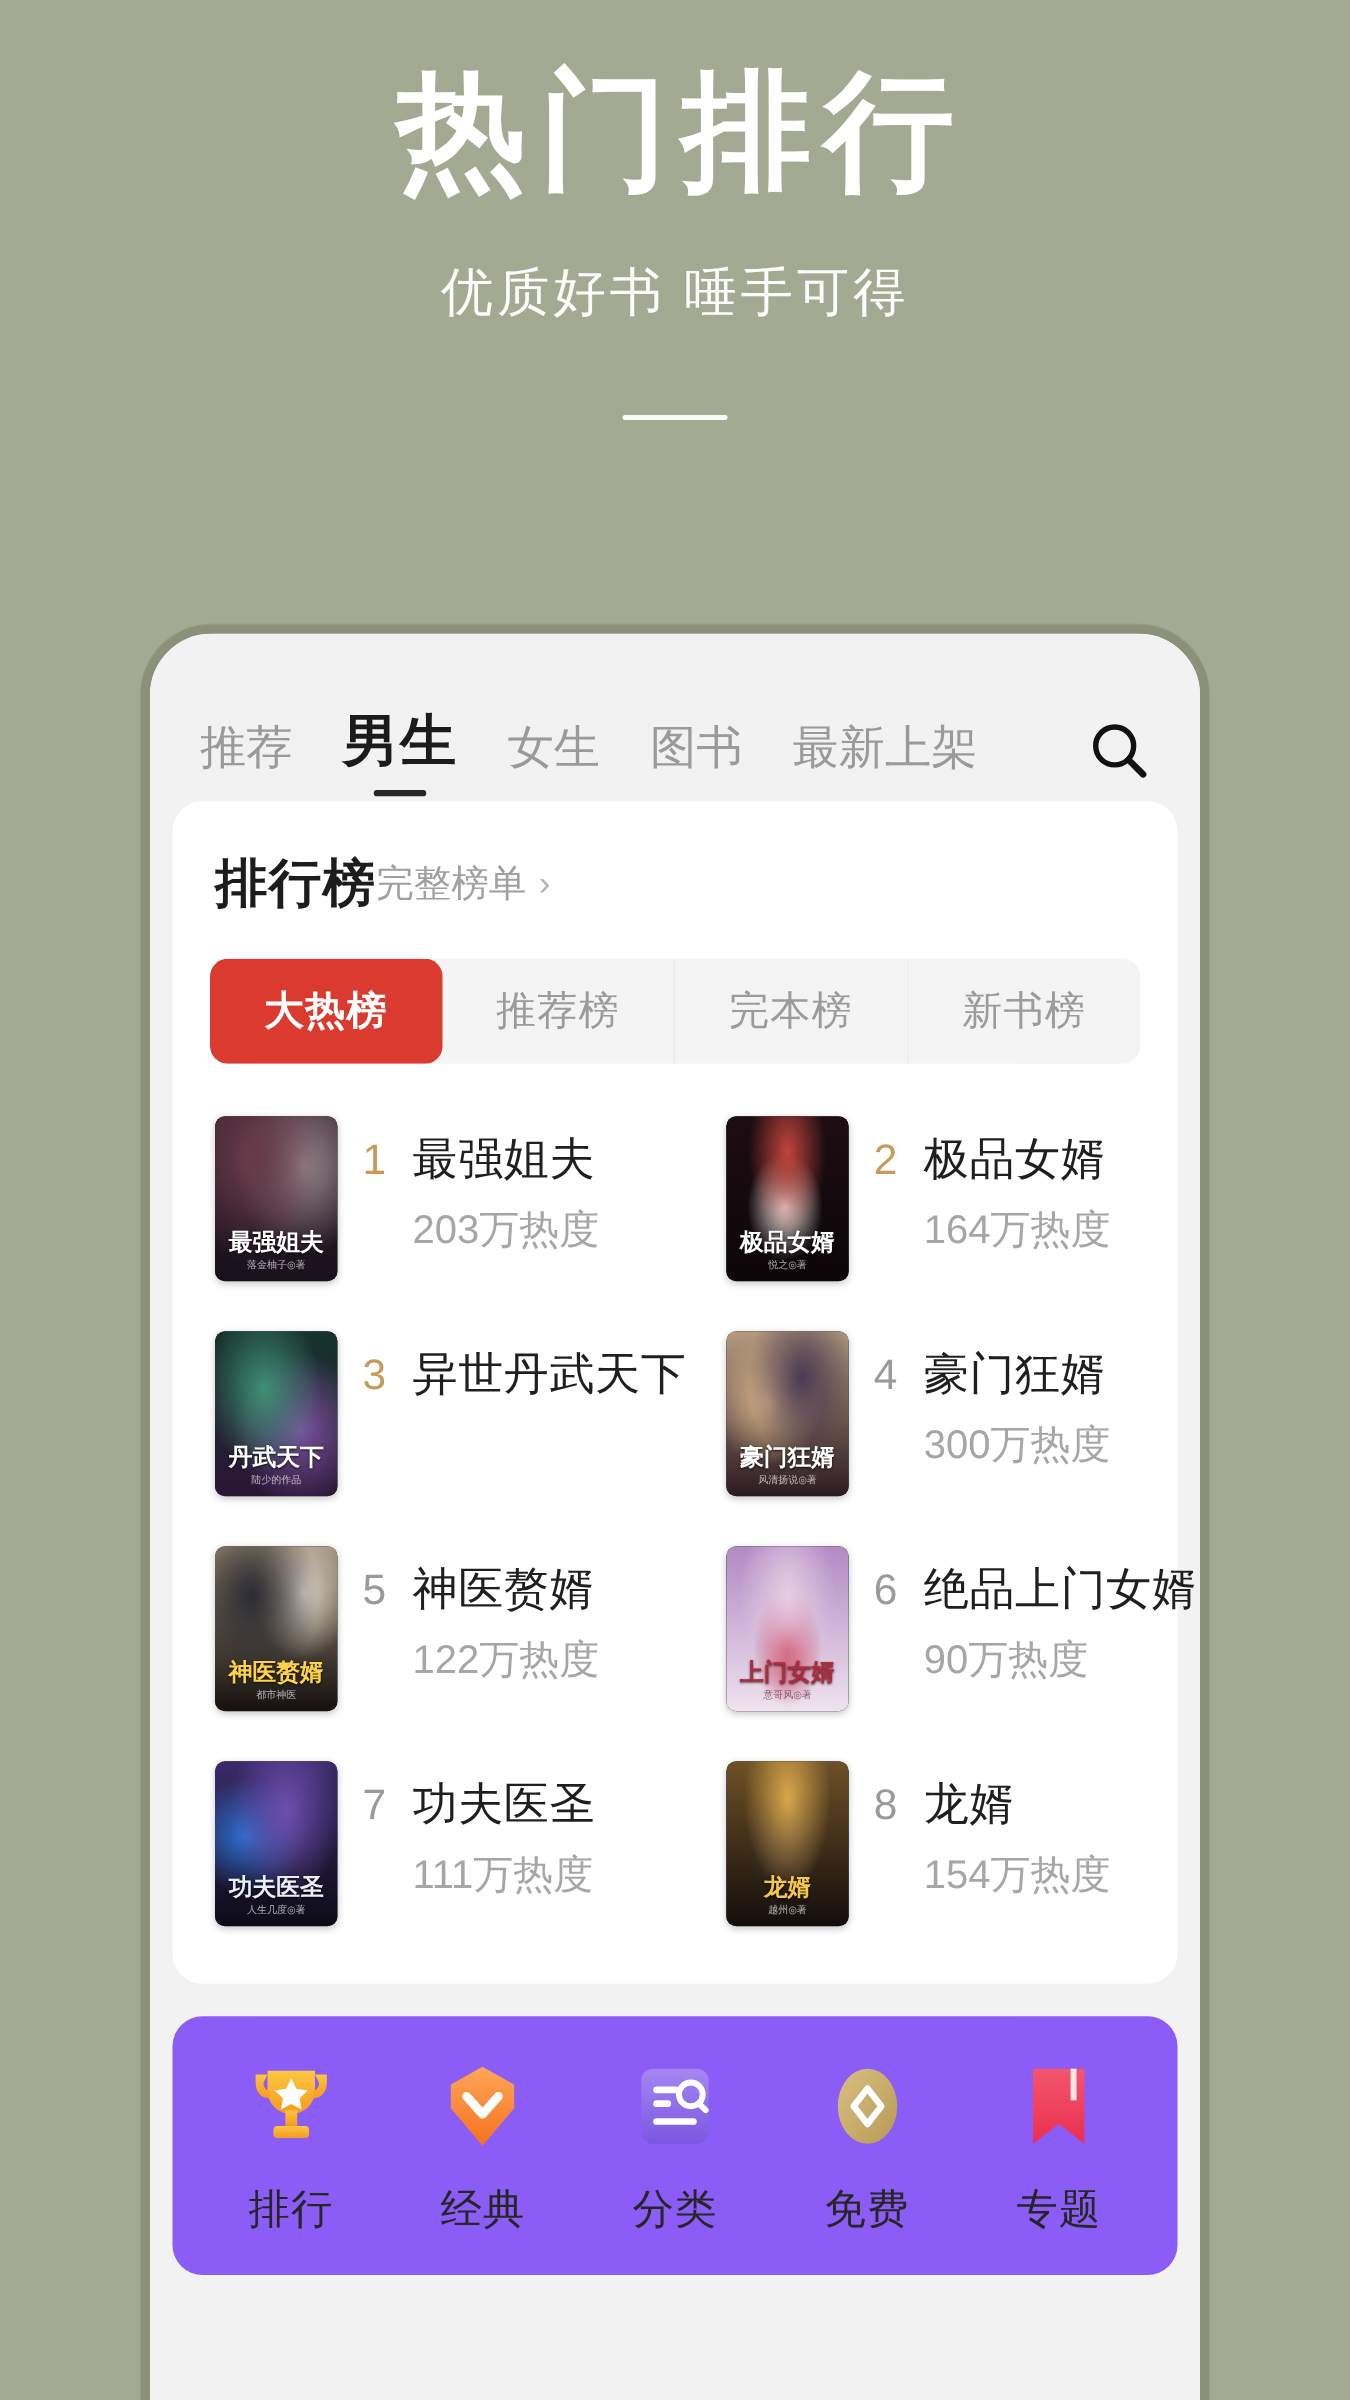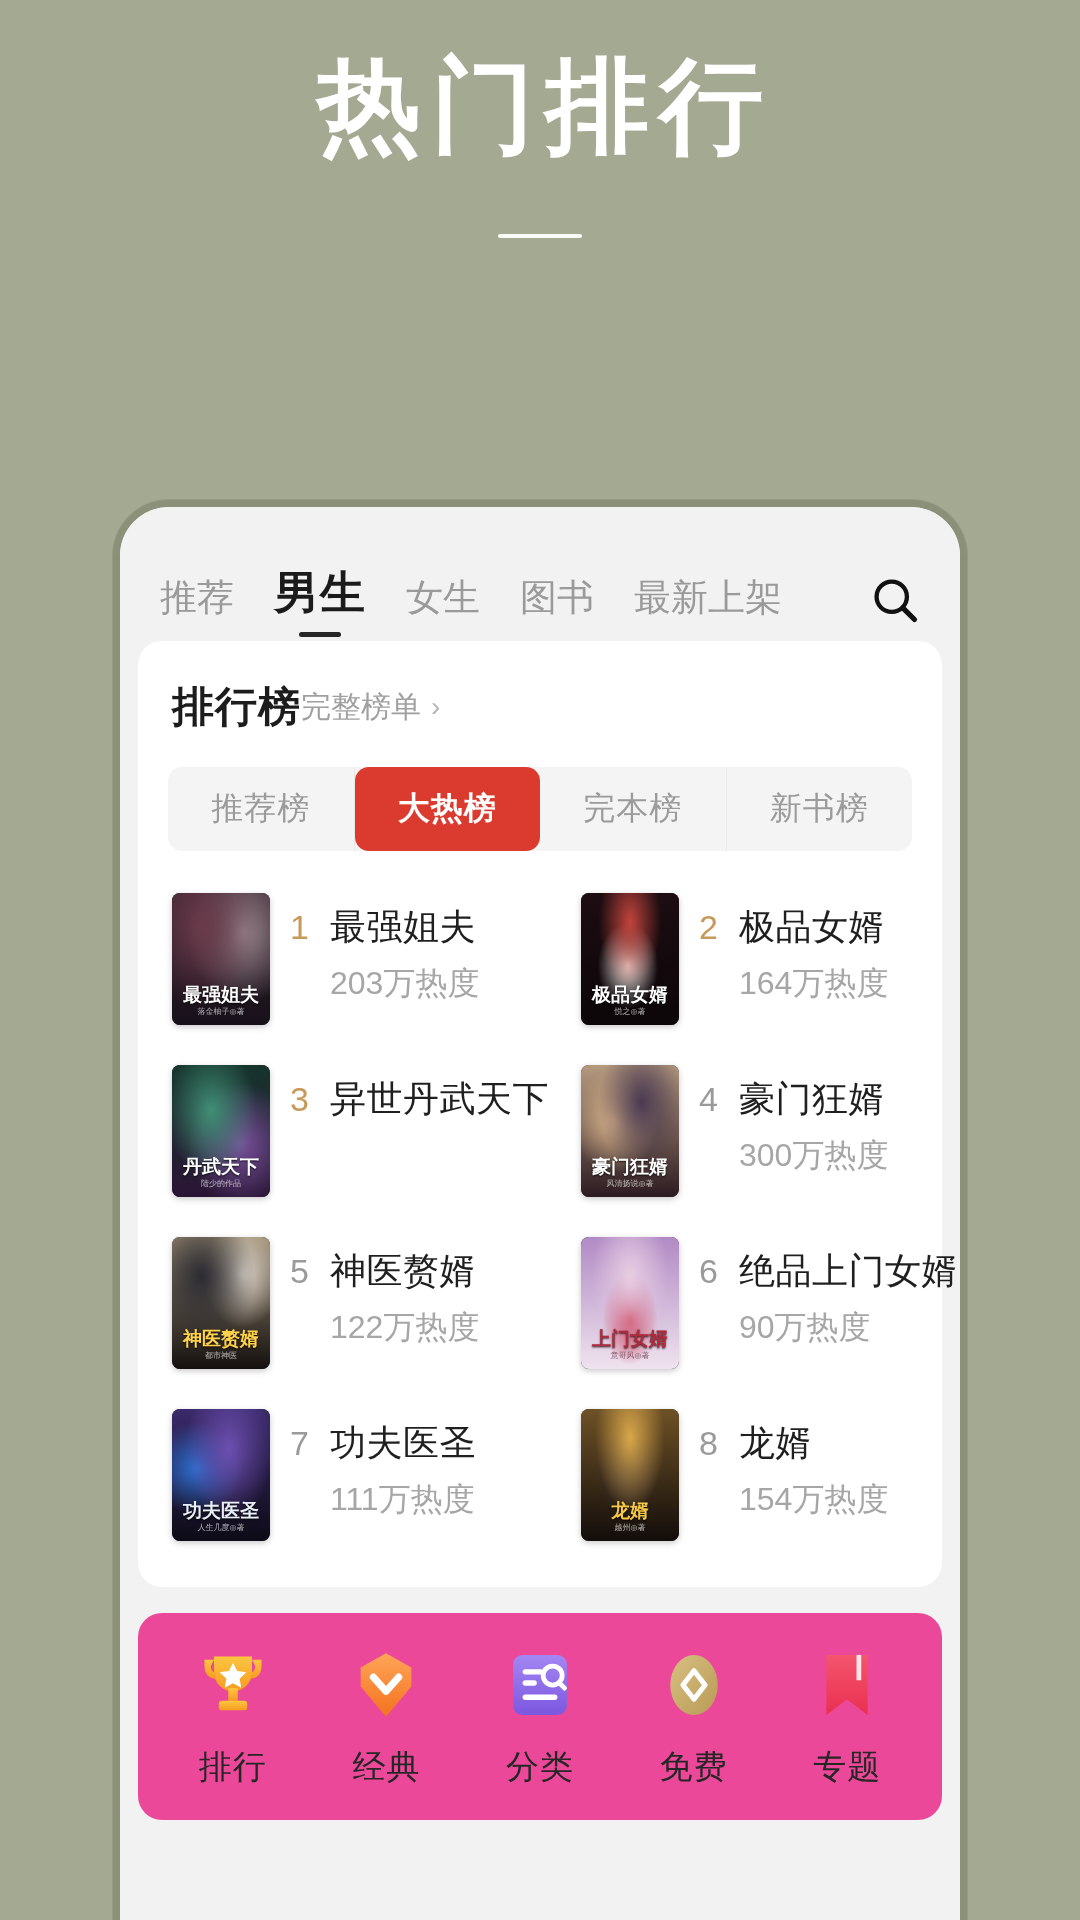--- a/index.html
+++ b/index.html
@@ -213,40 +213,41 @@
   }
   .book-heat {
     margin-top: 10px;
     margin-left: 40px;
     font-size: 32px;
     color: #a6a6a6;
   }
 
   
   .bottom-card {
-    background: #ec4899;
+    background: #8b5cf6;
     border-radius: 24px;
     margin-top: 26px;
     padding: 34px 18px 30px;
     display: flex;
     justify-content: space-around;
     align-items: flex-start;
   }
   .nav-item {
     display: flex; flex-direction: column; align-items: center;
     gap: 22px; width: 150px;
   }
   .nav-label { font-size: 33px; color: #262626; letter-spacing: 1px; }
   .nav-ico { width: 76px; height: 76px; display: block; }
 </style>
 </head>
 <body>
 
 <div class="hero">
   <div class="hero-title">热门排行</div>
+  <div class="hero-sub">优质好书 唾手可得</div>
   <div class="hero-rule"></div>
 </div>
 
 <div class="phone">
   <div class="screen">
 
     <div class="topbar">
       <div class="topbar-tabs">
         <div class="ttab">推荐</div>
         <div class="ttab active">男生</div>
@@ -265,22 +266,22 @@
     <div class="rank-card">
       <div class="rank-head">
         <div class="rank-title">排行榜</div>
         <div class="rank-more">
           <span>完整榜单</span>
           <span class="chev">›</span>
         </div>
       </div>
 
       <div class="seg">
+        <div class="seg-item active">大热榜</div>
         <div class="seg-item">推荐榜</div>
-        <div class="seg-item active">大热榜</div>
         <div class="seg-item">完本榜</div>
         <div class="seg-item">新书榜</div>
       </div>
 
       <div class="book-grid">
 
         <div class="book-row">
           <div class="cover">
             <div class="cv-art" style="background:
               radial-gradient(ellipse at 30% 25%, #6a3a4a 0%, rgba(0,0,0,0) 60%),

